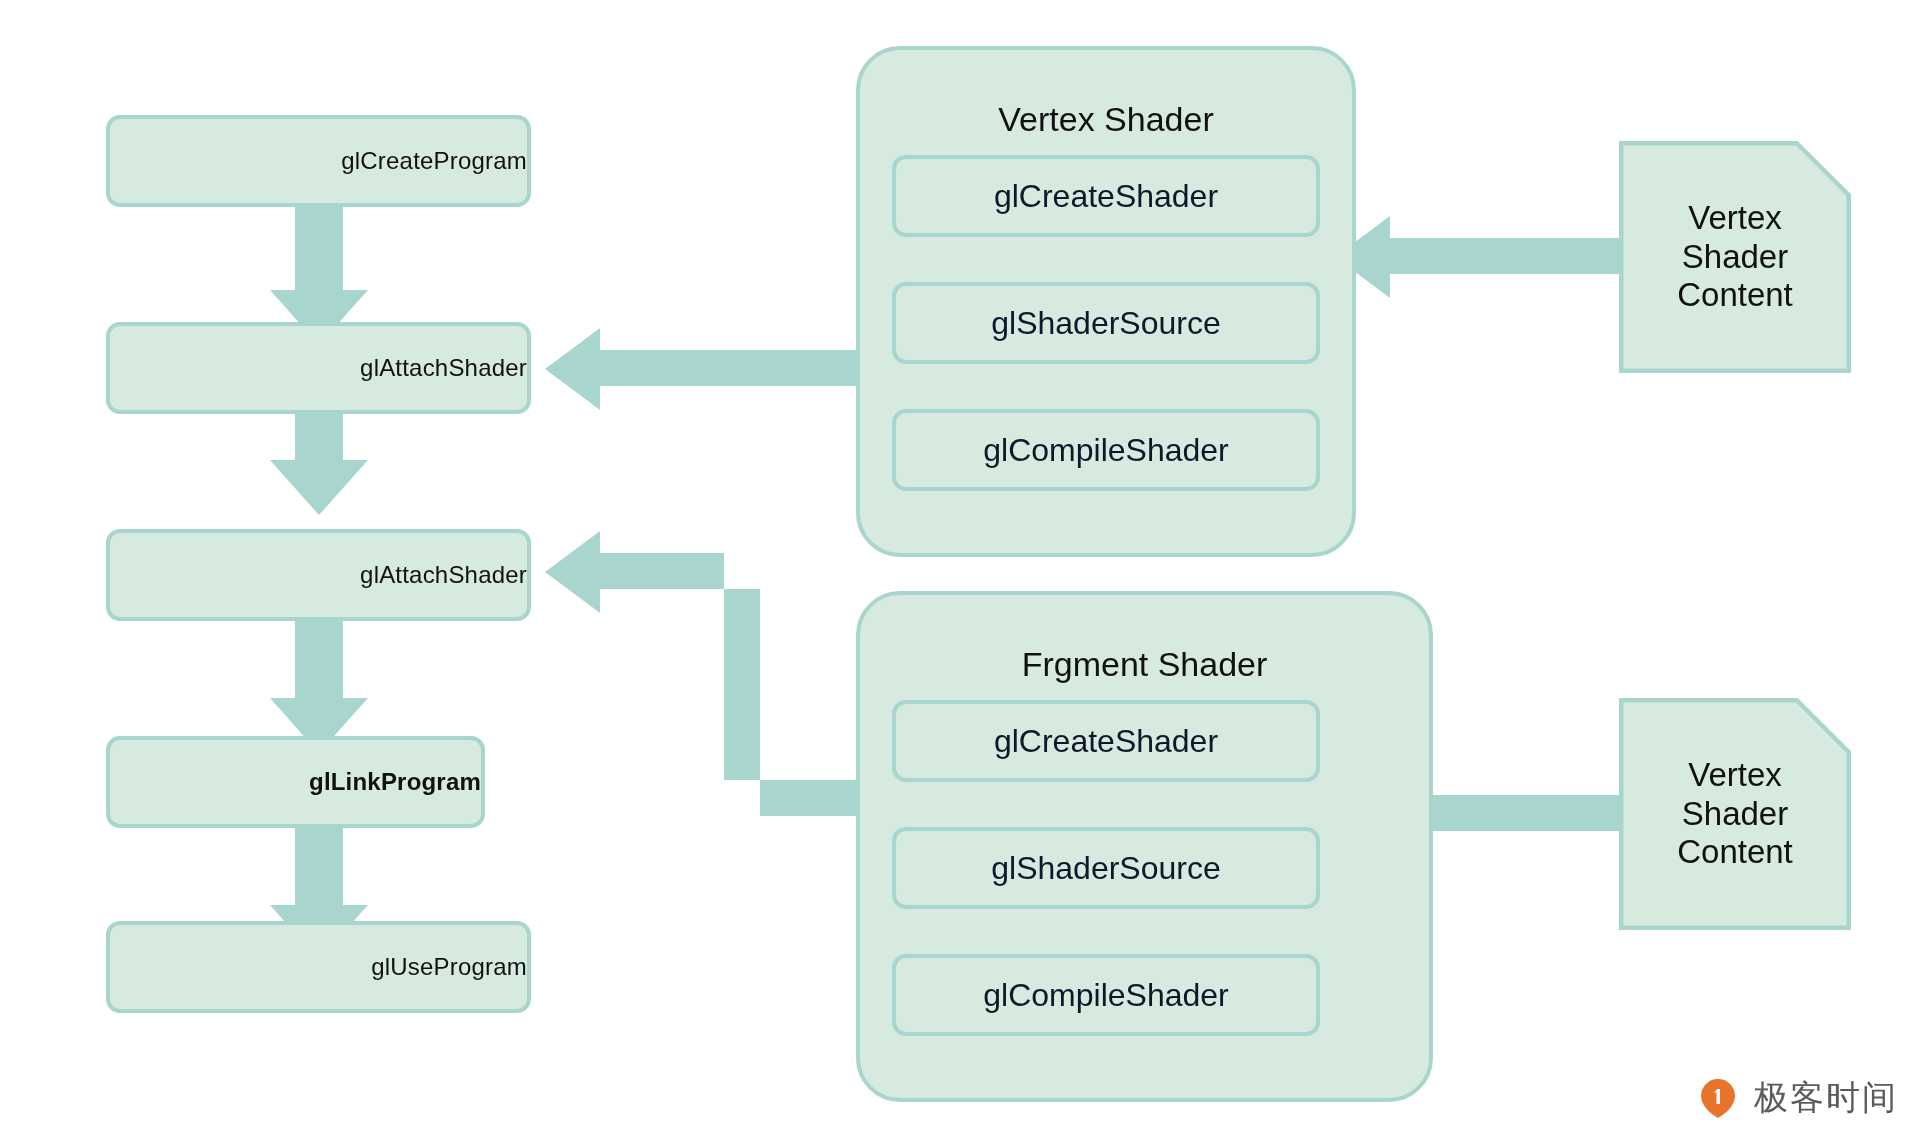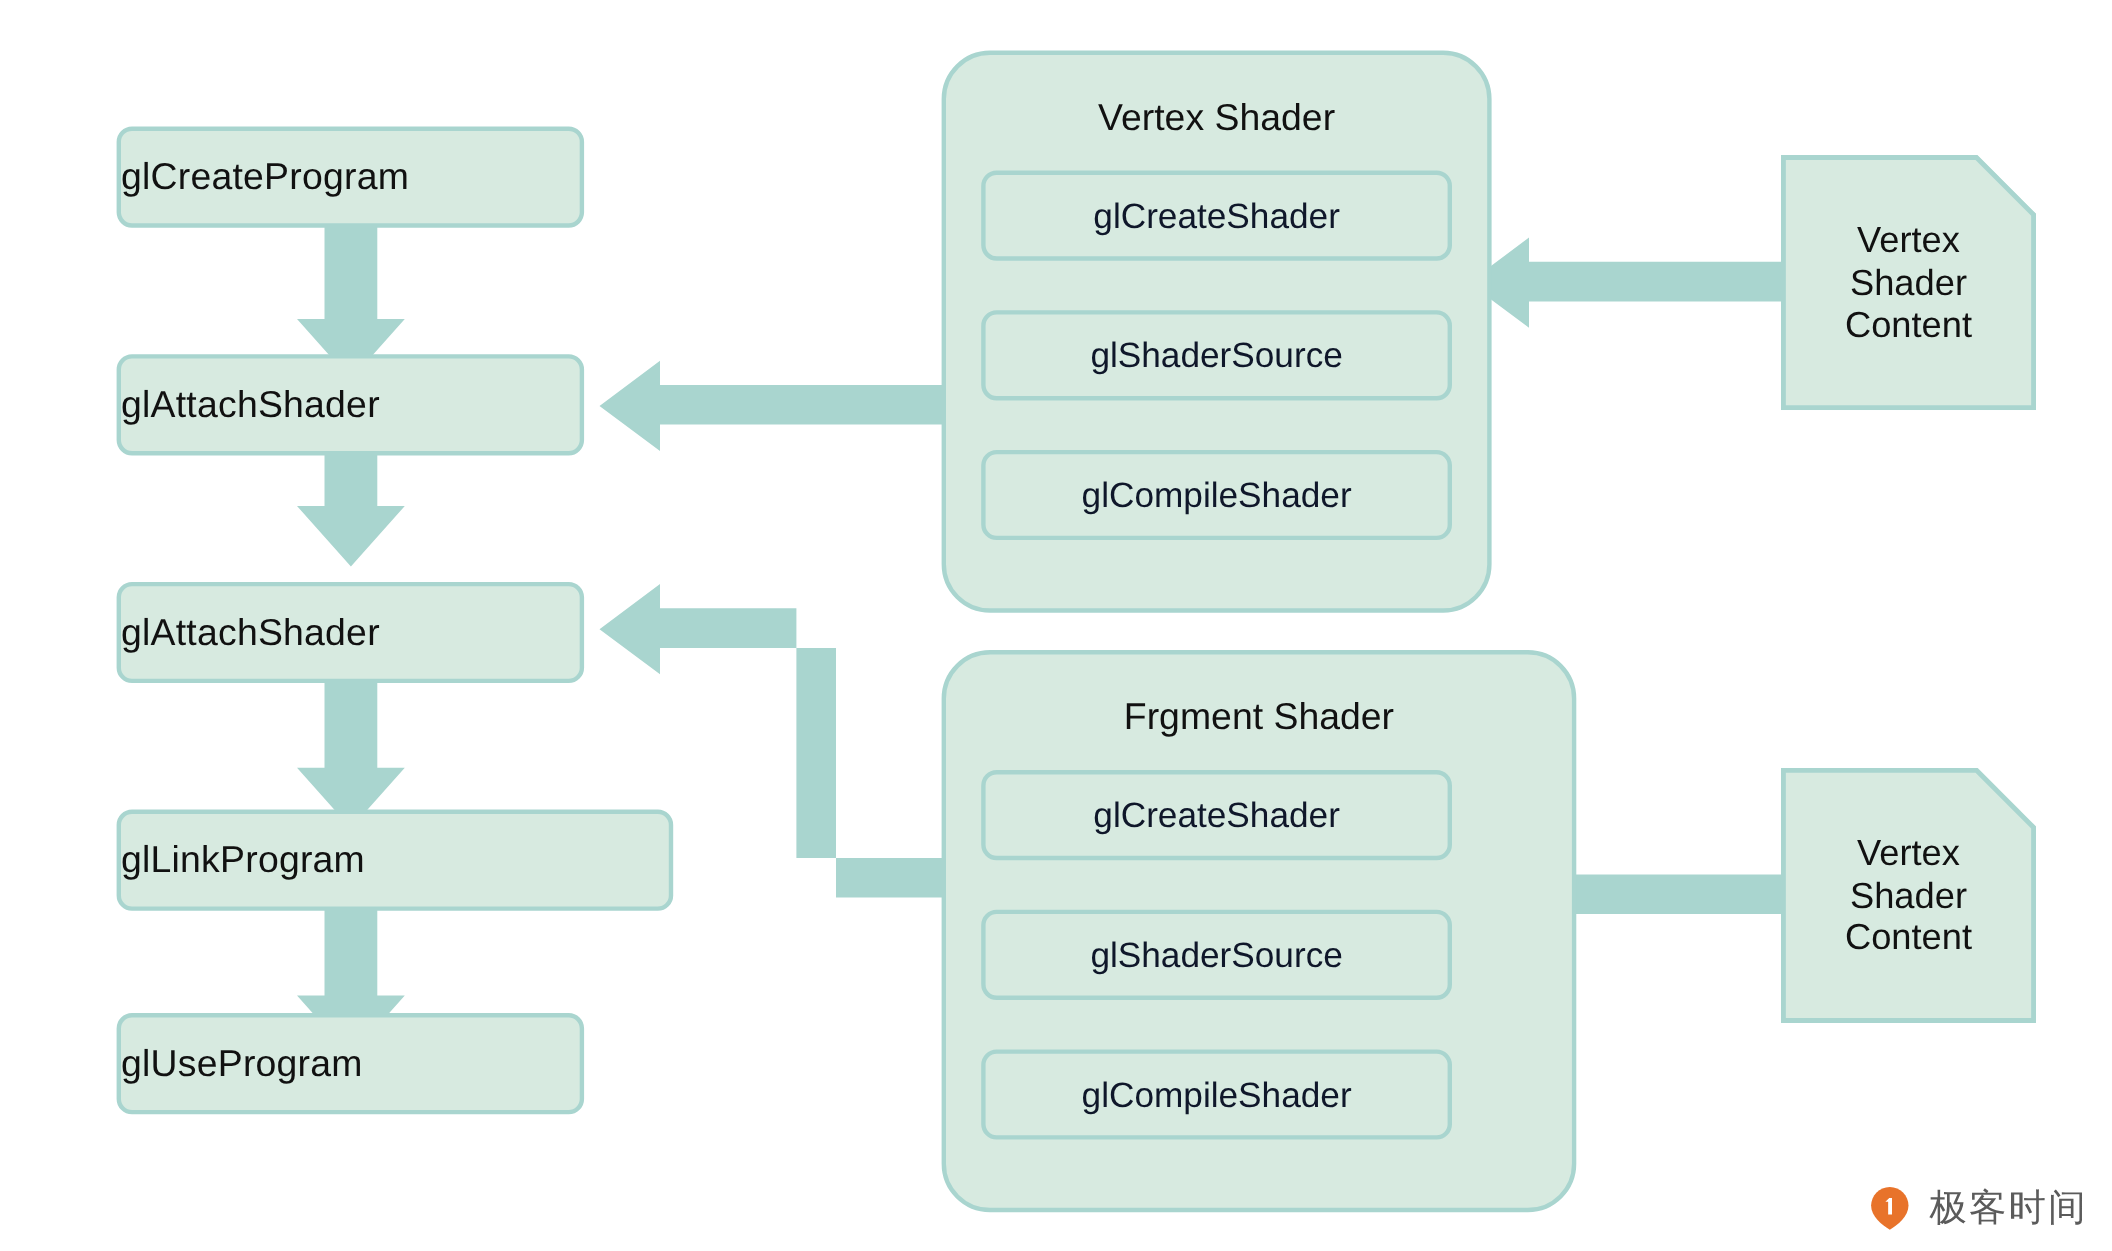--- a/index.html
+++ b/index.html
@@ -20,43 +20,44 @@
 
   
   .flow-box {
     position: absolute;
     box-sizing: border-box;
     background: #d7eae0;
     border: 4px solid #a9d5cf;
     border-radius: 14px;
     display: flex;
     align-items: center;
-    justify-content: flex-start;
+    justify-content: flex-end;
     color: #111111;
-    font-size: 34px;
+    font-size: 24px;
     letter-spacing: 0.2px;
     white-space: nowrap;
   }
 
   
   .group-panel {
     position: absolute;
     box-sizing: border-box;
     background: #d7eae0;
     border: 4px solid #a9d5cf;
     border-radius: 44px;
   }
   .group-title {
     position: absolute;
     left: 0;
     right: 0;
     text-align: center;
     color: #111111;
     font-size: 34px;
     white-space: nowrap;
+    margin-top: 12px;
   }
   .sub-box {
     position: absolute;
     box-sizing: border-box;
     background: #d7eae0;
     border: 4px solid #a9d5cf;
     border-radius: 14px;
     display: flex;
     align-items: center;
     justify-content: center;
@@ -156,21 +157,21 @@
   </div>
 
   <div class="flow-box" style="left:106px; top:322px; width:425px; height:92px;">
     <span>glAttachShader</span>
   </div>
 
   <div class="flow-box" style="left:106px; top:529px; width:425px; height:92px;">
     <span>glAttachShader</span>
   </div>
 
-  <div class="flow-box" style="left:106px; top:736px; width:506px; height:92px;">
+  <div class="flow-box" style="left:106px; top:736px; width:379px; height:92px;font-weight:bold;">
     <span>glLinkProgram</span>
   </div>
 
   <div class="flow-box" style="left:106px; top:921px; width:425px; height:92px;">
     <span>glUseProgram</span>
   </div>
 
   <div class="group-panel" style="left:856px; top:46px; width:500px; height:511px;">
     <div class="group-title" style="top:38px;">Vertex Shader</div>
 

